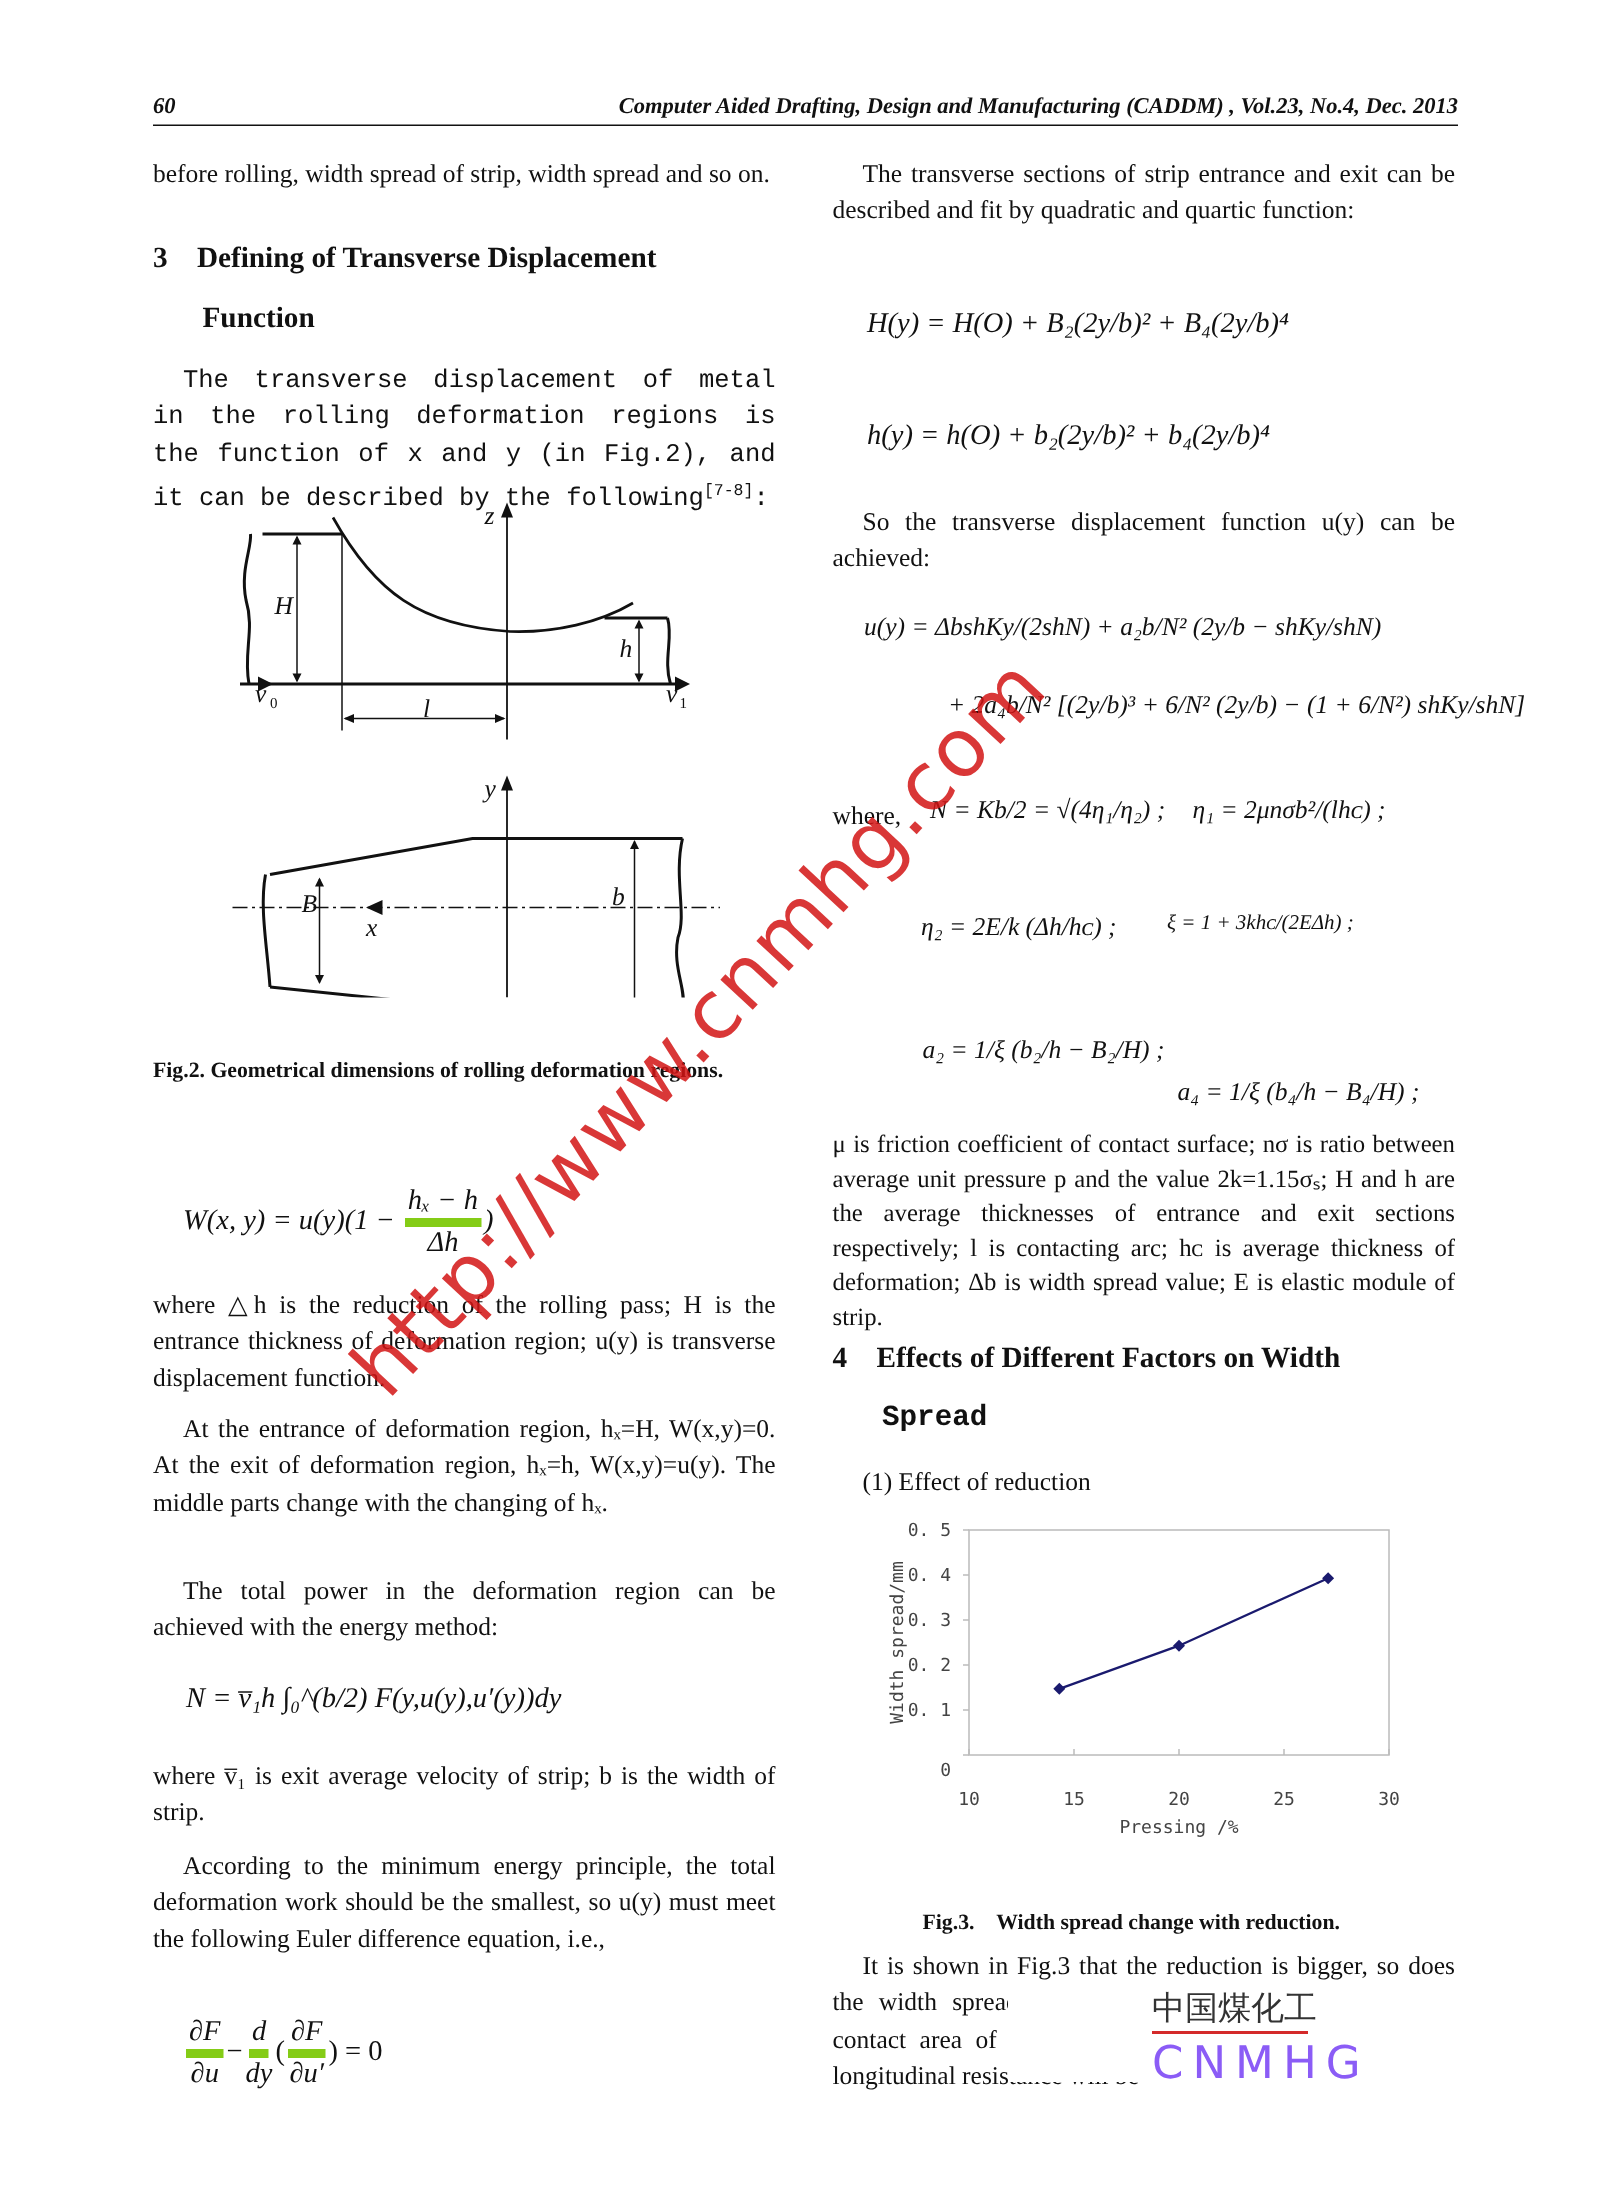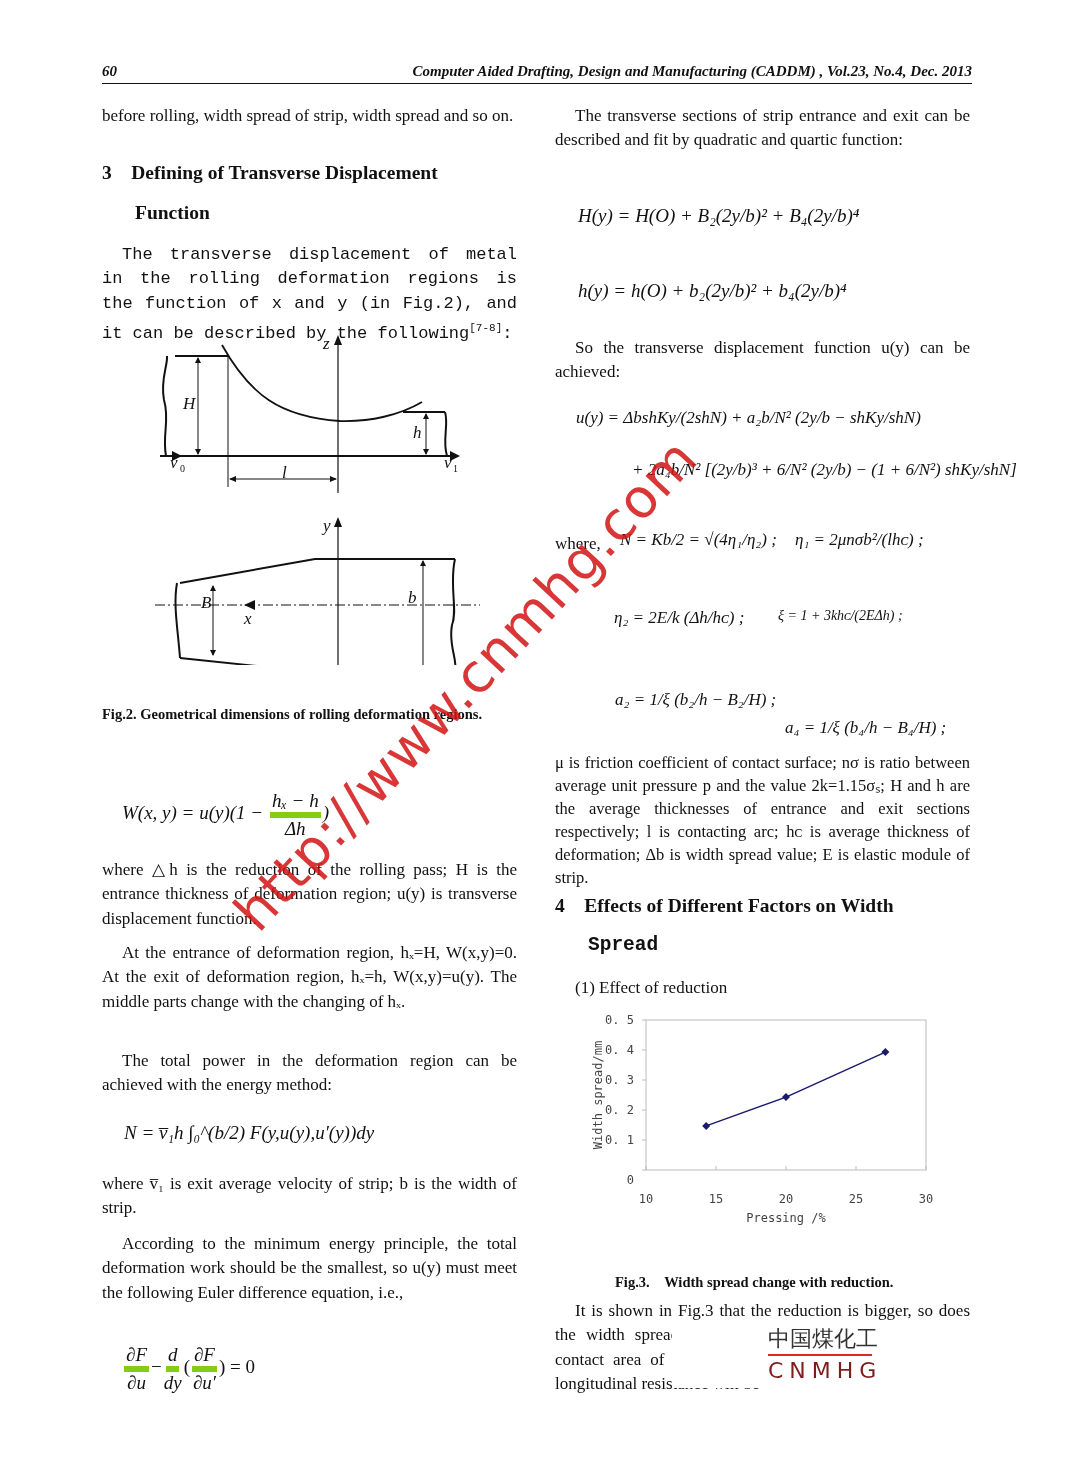--- a/index.html
+++ b/index.html
@@ -19,21 +19,21 @@
   .frac > span:first-child { border-bottom: 6px solid #84cc16; padding: 0 2px; line-height: 1.15; }
   .frac > span:last-child { line-height: 1.15; }
   sub, sup { font-size: 11px; }
   .watermark-text { font-family: "DejaVu Sans", sans-serif; font-size: 54px; color: rgba(210,20,20,0.85);
                     transform: rotate(-47deg); transform-origin: left bottom; white-space: nowrap; letter-spacing: 1px; }
   .logo { left: 672px; top: 1322px; width: 300px; height: 66px; background: #fff; }
   .logo-mh { position: absolute; left: 0; top: 0; font-family: "DejaVu Sans", sans-serif; font-weight: bold;
              font-size: 70px; line-height: 66px; color: #d42a2a; letter-spacing: -6px; }
   .logo-cn { position: absolute; left: 96px; top: 2px; font-family: "DejaVu Sans", sans-serif; font-size: 22px; color: #333; }
   .logo-rule { position: absolute; left: 96px; top: 32px; width: 104px; border-top: 2px solid #d42a2a; }
-  .logo-en { position: absolute; left: 96px; top: 36px; font-family: "DejaVu Sans", sans-serif; font-size: 22px; color: #7f1d1d; letter-spacing: 6px; }
+  .logo-en { position: absolute; left: 96px; top: 36px; font-family: "DejaVu Sans", sans-serif; font-size: 30px; color: #8b5cf6; letter-spacing: 6px; }
   .chart-tick { font-family: "DejaVu Sans Mono", monospace; font-size: 12px; fill: #444; }
   .chart-axis-label { font-family: "DejaVu Sans Mono", monospace; font-size: 12px; fill: #444; }
 </style>
 </head>
 <body>
 
 <div class="abs header-num">60</div>
 <div class="abs header-title">Computer Aided Drafting, Design and Manufacturing (CADDM) , Vol.23, No.4, Dec. 2013</div>
 <div class="abs header-rule"></div>
 

